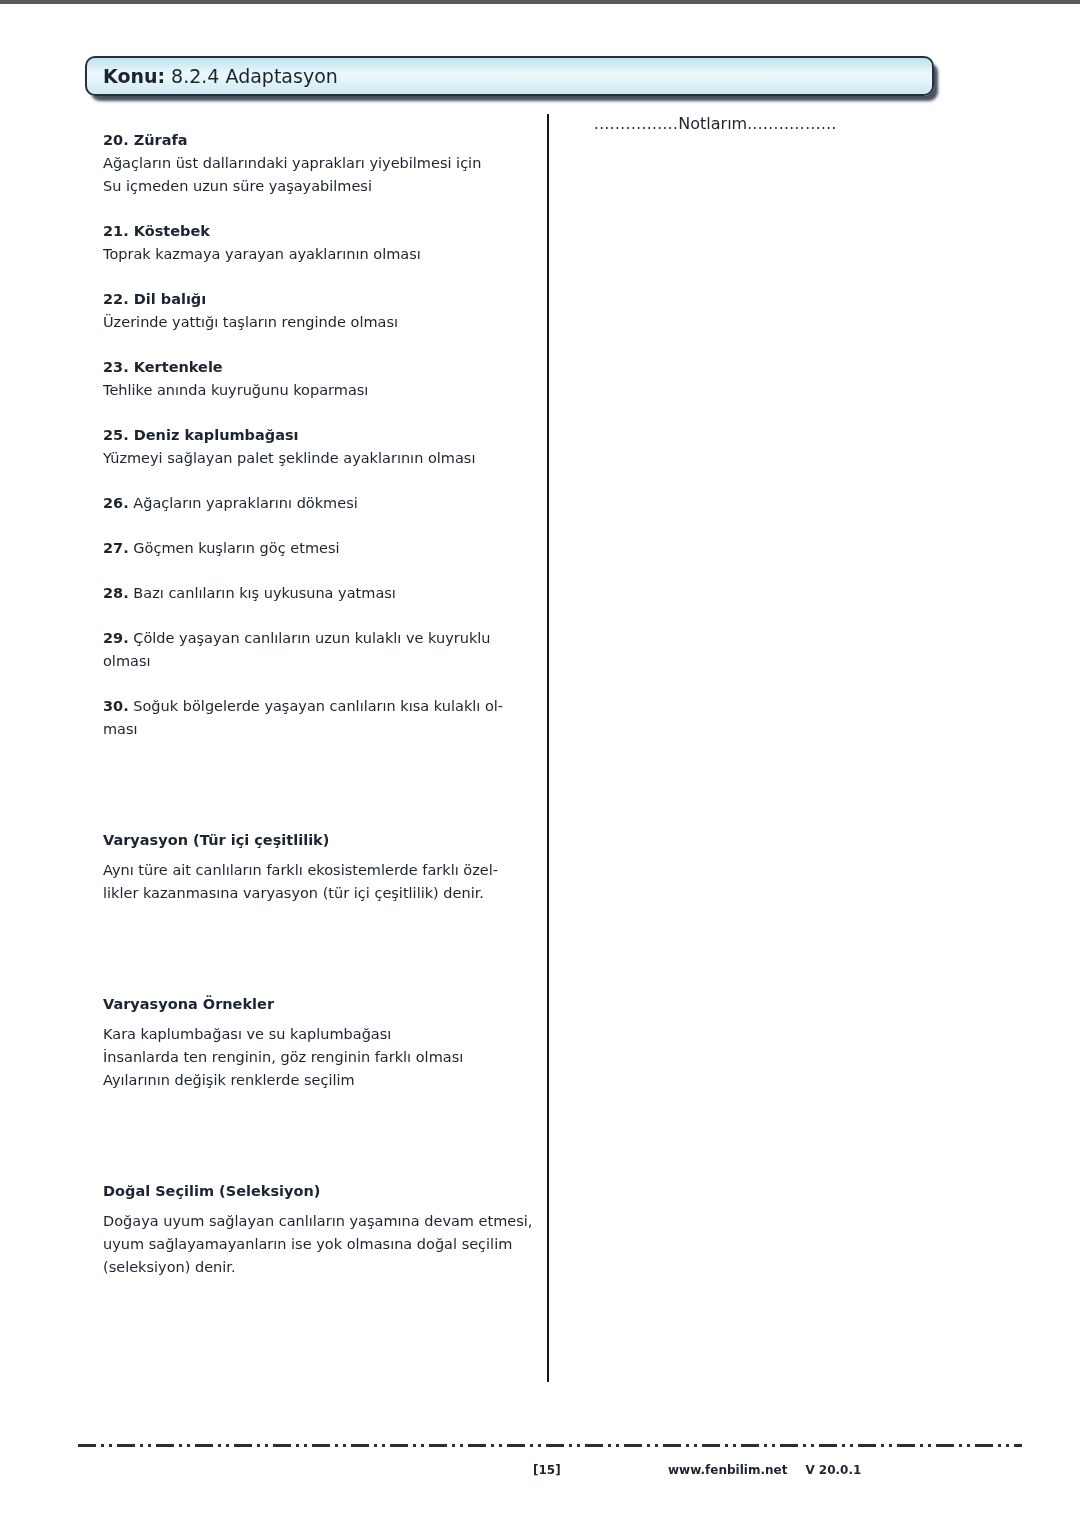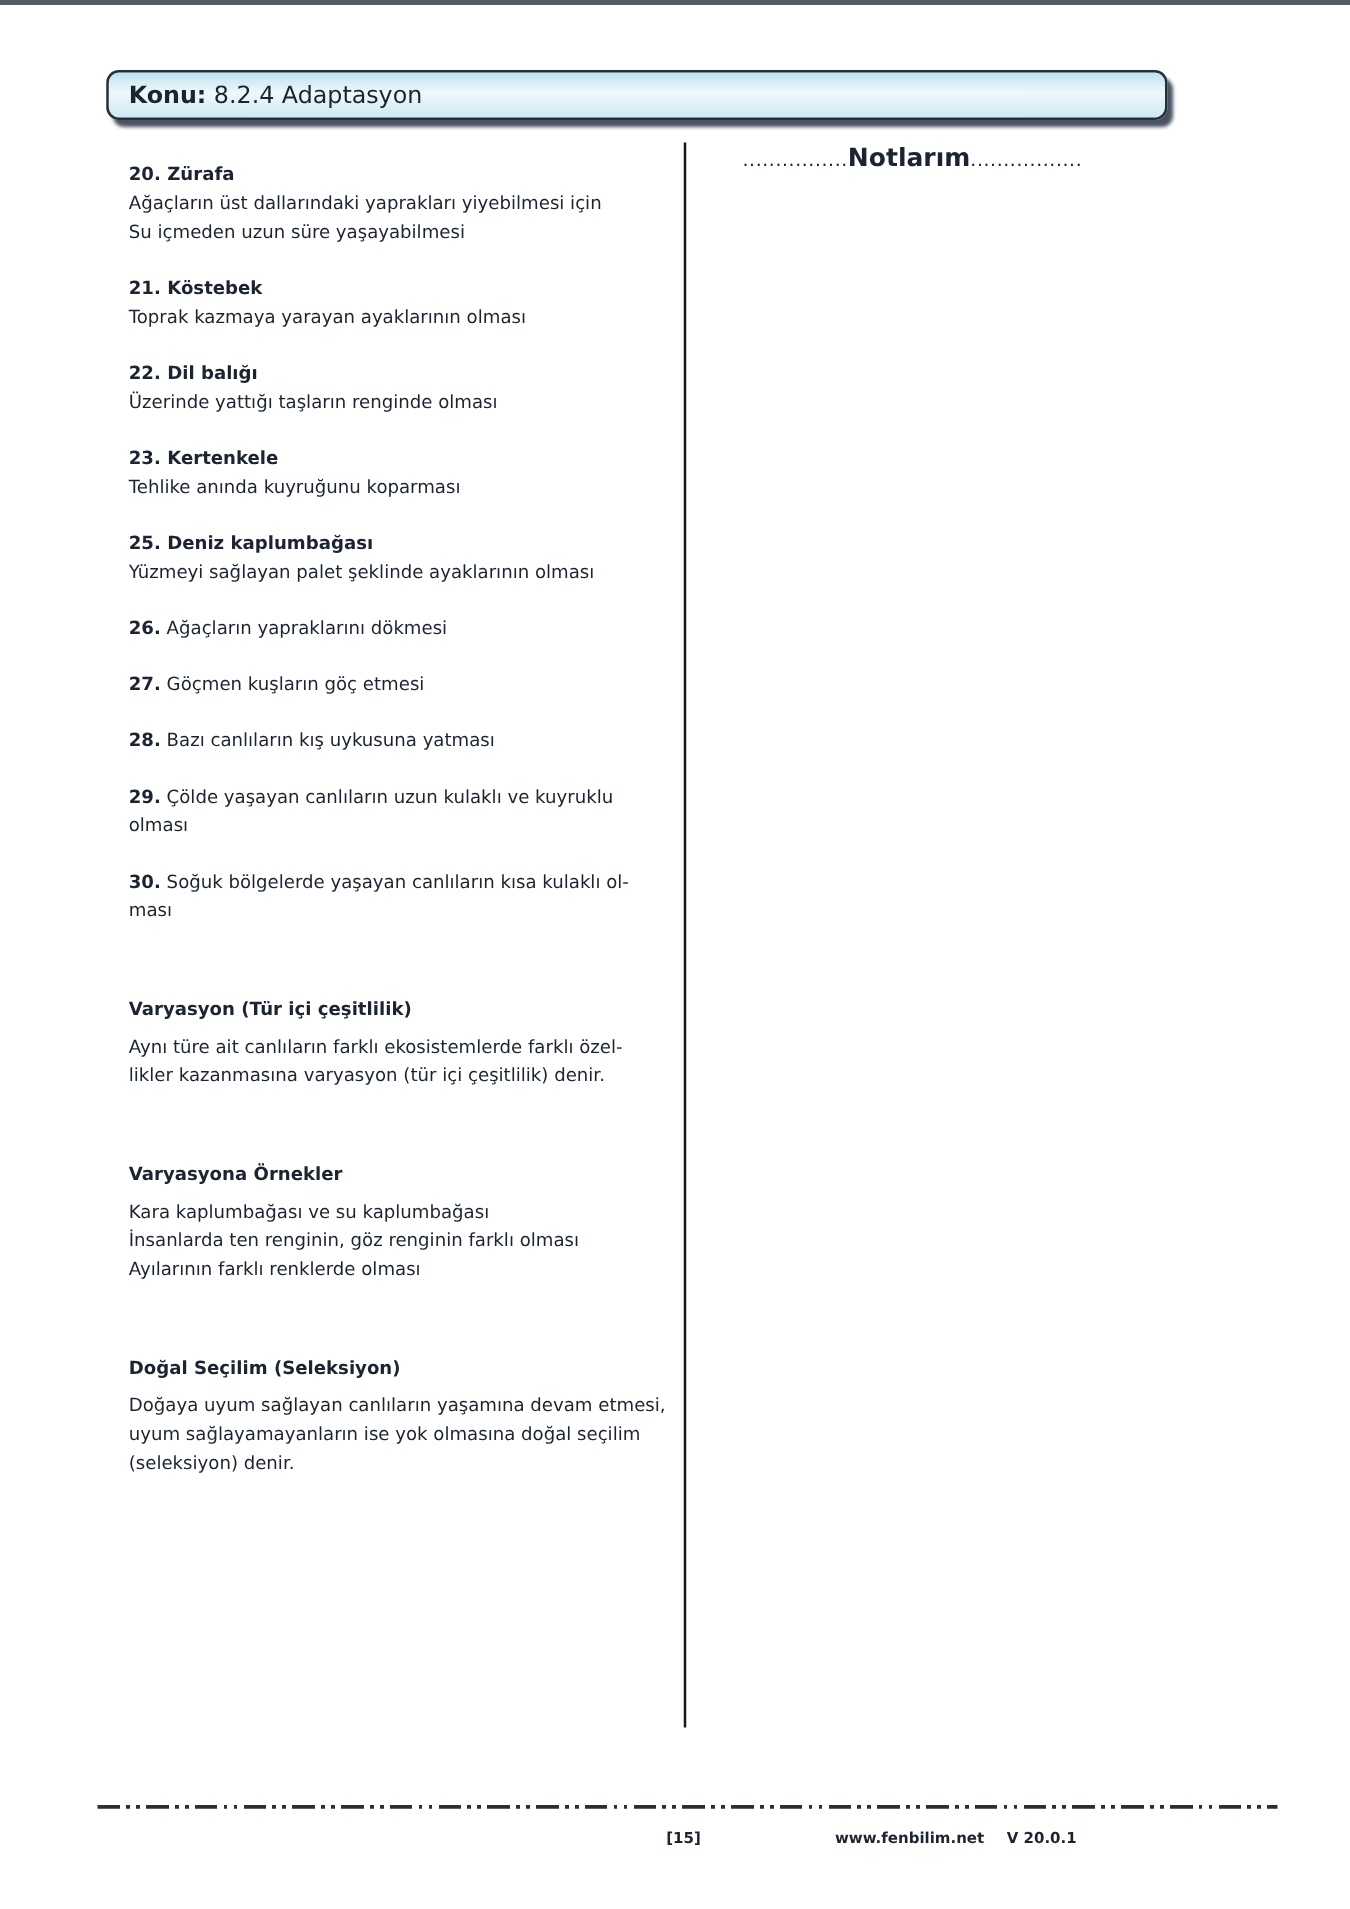--- a/index.html
+++ b/index.html
@@ -26,35 +26,35 @@
   .banner .ttl { font-weight:normal; margin-left:6px; }
 
   
   .left-col {
     position:absolute; left:103px; top:129px; width:445px;
     font-size:14.5px; line-height:23px;
   }
   .item { margin-bottom:22px; }
   .bold { font-weight:bold; }
   .line { white-space:nowrap; }
-  .section { margin-top:56px; }
+  .section { margin-top:88px; }
   .section-title { margin-bottom:7px; }
 
   
   .divider {
     position:absolute; left:547px; top:114px; height:1268px; width:0;
     border-left:2px solid #15181c;
   }
 
   
   .notes {
     position:absolute; left:594px; top:114px;
     font-size:15px; white-space:nowrap; letter-spacing:0.5px;
   }
-  .notes .notes-title { font-weight:bold; font-size:20px; letter-spacing:0; }
+  .notes .notes-title { font-weight:normal; font-size:16px; letter-spacing:0; }
 
   
   .rule {
     position:absolute; left:78px; top:1444px; width:944px; height:3px;
     background:repeating-linear-gradient(to right,
       #2b2f33 0px, #2b2f33 18px,
       transparent 18px, transparent 23px,
       #2b2f33 23px, #2b2f33 26px,
       transparent 26px, transparent 31px,
       #2b2f33 31px, #2b2f33 34px,
@@ -120,21 +120,21 @@
     </div>
     <div class="section">
       <div class="line bold section-title">Varyasyon (Tür içi çeşitlilik)</div>
       <div class="line">Aynı türe ait canlıların farklı ekosistemlerde farklı özel-</div>
       <div class="line">likler kazanmasına varyasyon (tür içi çeşitlilik) denir.</div>
     </div>
     <div class="section">
       <div class="line bold section-title">Varyasyona Örnekler</div>
       <div class="line">Kara kaplumbağası ve su kaplumbağası</div>
       <div class="line">İnsanlarda ten renginin, göz renginin farklı olması</div>
-      <div class="line">Ayılarının farklı renklerde olması</div>
+      <div class="line">Ayılarının değişik renklerde seçilim</div>
     </div>
     <div class="section">
       <div class="line bold section-title">Doğal Seçilim (Seleksiyon)</div>
       <div class="line">Doğaya uyum sağlayan canlıların yaşamına devam etmesi,</div>
       <div class="line">uyum sağlayamayanların ise yok olmasına doğal seçilim</div>
       <div class="line">(seleksiyon) denir.</div>
     </div>
   </div>
 
 <div class="divider"></div>

